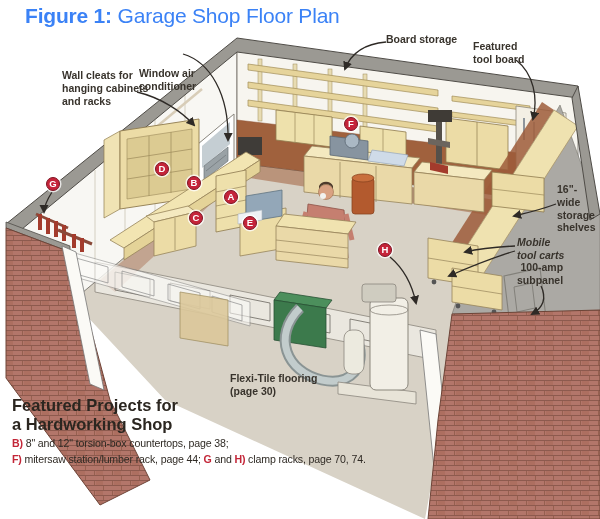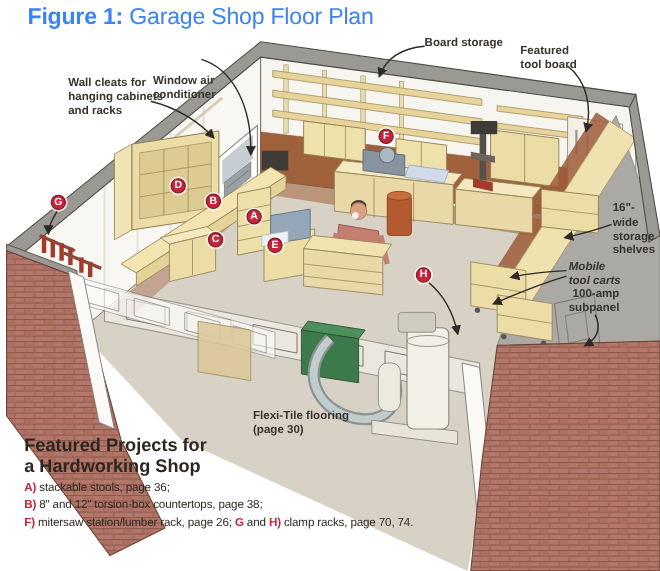--- a/index.html
+++ b/index.html
@@ -7,21 +7,21 @@
          font-family:"Liberation Sans",sans-serif;}
   .stage svg{position:absolute;left:0;top:0;}
   .title{position:absolute;left:25px;top:4px;font-size:21px;color:#3b82f6;letter-spacing:-0.2px;}
   .title .b{font-weight:bold;}
   .callout{position:absolute;font-weight:bold;font-size:10.5px;line-height:1.22;color:#38332c;
            white-space:pre-line;}
   .marker{position:absolute;width:14px;height:14px;border-radius:50%;background:#c5243a;
           border:1px solid #7e1524;box-sizing:border-box;color:#fff;text-align:center;
           font-weight:bold;font-size:9.5px;line-height:11.5px;
           box-shadow:0 0 0 1.5px rgba(255,255,255,.75);}
-  .legend{position:absolute;left:22px;top:396px;width:366px;color:#2f2a24;}
+  .legend{position:absolute;left:12px;top:396px;width:366px;color:#2f2a24;}
   .legend h2{margin:0 0 4px 0;font-size:16.5px;line-height:1.13;color:#2b2620;white-space:pre-line;}
   .legend p{margin:0 0 2px 0;font-size:10.6px;line-height:1.32;letter-spacing:-0.15px;}
   .legend .rl{color:#c32638;font-weight:bold;}
   .legend em{font-style:italic;}
 </style>
 </head>
 <body>
 
 <div class="stage">
 
@@ -297,18 +297,17 @@
 <div class="marker" style="left:189px;top:211px;">C</div>
 <div class="marker" style="left:155px;top:162px;">D</div>
 <div class="marker" style="left:243px;top:216px;">E</div>
 <div class="marker" style="left:344px;top:117px;">F</div>
 <div class="marker" style="left:46px;top:177px;">G</div>
 <div class="marker" style="left:378px;top:243px;">H</div>
 
 <div class="legend">
   <h2>Featured Projects for
 a Hardworking Shop</h2>
-  <p><span class="rl">A)</span><span> stackable stools, page 36;</span></p>
   <p><span class="rl">B)</span><span> 8" and 12" torsion-box countertops, page 38;</span></p>
-  <p><span class="rl">F)</span><span> mitersaw station/lumber rack, page 26; </span><span class="rl">G</span><span> and </span><span class="rl">H)</span><span> clamp racks, page 70, 74.</span></p>
+  <p><span class="rl">F)</span><span> mitersaw station/lumber rack, page 44; </span><span class="rl">G</span><span> and </span><span class="rl">H)</span><span> clamp racks, page 70, 74.</span></p>
 </div>
 
 </div>
 
 </body></html>

